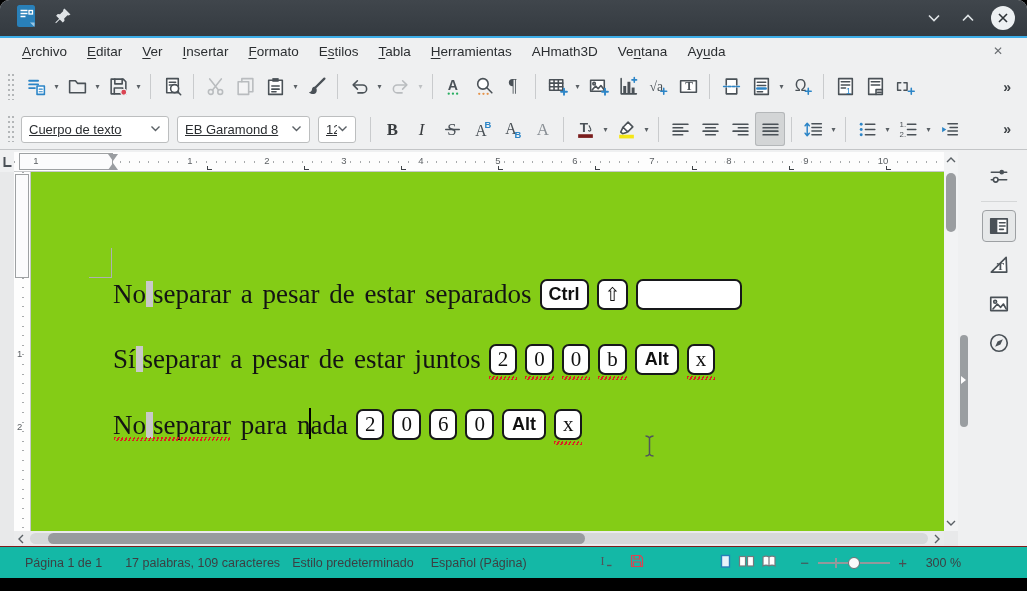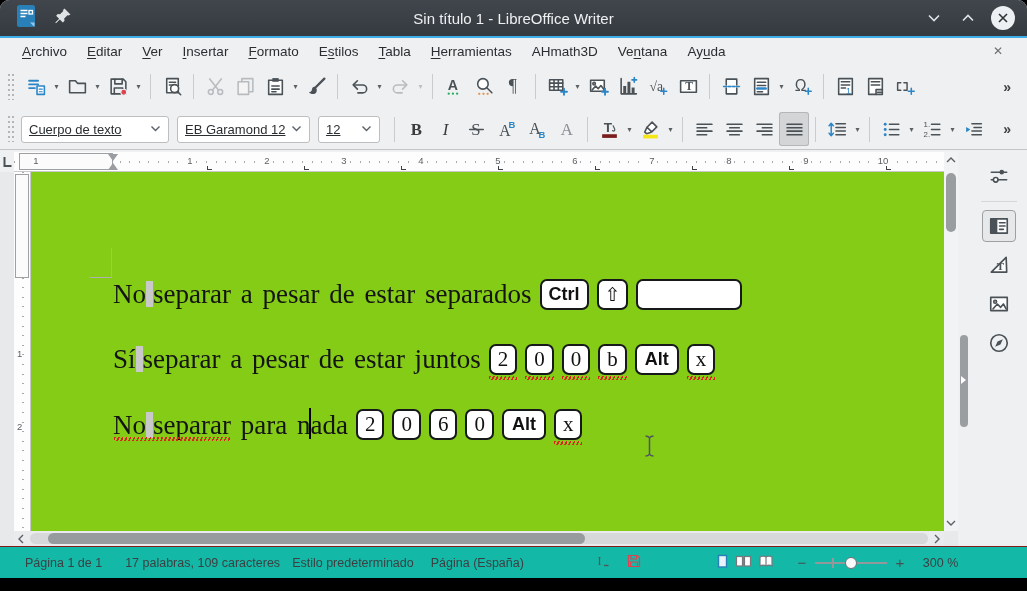--- a/index.html
+++ b/index.html
@@ -134,21 +134,20 @@
           <path d="M14 18.5h4.5V23z" fill="#9cc6e2"></path>
           <path d="M4.5 6.5h7M4.5 9.5h7M4.5 12.5h5" stroke="#fff" stroke-width="1.6"></path>
           <rect x="13" y="6.5" width="3.5" height="3.5" fill="none" stroke="#fff" stroke-width="1.3"></rect>
         </svg>
     </span>
     <span class="pin-ico">
       <svg width="18" height="18" viewBox="0 0 18 18">
           <path d="M10.5 1.5l6 6-2 1-1-.3-3.3 3.3.3 2.2-1.7 1.7-3-3L2 16.2l-.7-.7 3.8-3.8-3-3L3.8 7 6 7.3 9.3 4 9 3z" fill="#dfe3e6"></path>
         </svg>
     </span>
-    <span id="title-text">Sin título 1 - LibreOffice Writer</span>
     <span id="win-controls">
       <span class="wbtn">
         <svg width="16" height="16" viewBox="0 0 16 16">
             <path d="M3 5.5l5 5 5-5" stroke="#dfe3e6" stroke-width="1.6" fill="none"></path>
           </svg>
       </span>
       <span class="wbtn">
         <svg width="16" height="16" viewBox="0 0 16 16">
             <path d="M3 10.5l5-5 5 5" stroke="#dfe3e6" stroke-width="1.6" fill="none"></path>
           </svg>
@@ -412,26 +411,26 @@
 
   <div id="toolbar2" class="toolbar">
     <span class="grip"></span>
     <span class="combo" style="width:148px">
       <span class="combo-val">Cuerpo de texto</span>
       <svg width="11" height="8" viewBox="0 0 11 8">
           <path d="M1.5 1.5l4 4 4-4" stroke="#5a6065" fill="none" stroke-width="1.4"></path>
         </svg>
     </span>
     <span class="combo" style="width:133px">
-      <span class="combo-val">EB Garamond 12</span>
+      <span class="combo-val">EB Garamond 8</span>
       <svg width="11" height="8" viewBox="0 0 11 8">
           <path d="M1.5 1.5l4 4 4-4" stroke="#5a6065" fill="none" stroke-width="1.4"></path>
         </svg>
     </span>
-    <span class="combo" style="width:62px">
+    <span class="combo" style="width:38px">
       <span class="combo-val">12</span>
       <svg width="11" height="8" viewBox="0 0 11 8">
           <path d="M1.5 1.5l4 4 4-4" stroke="#5a6065" fill="none" stroke-width="1.4"></path>
         </svg>
     </span>
     <span class="tsep"></span>
     <span id="tb2-items" style="display:flex;align-items:center;">
         <span class="tgroup">
           <button class="tbtn">
             <svg width="21" height="21" viewBox="0 0 20 20" fill="none" stroke="#4a5157" stroke-width="1.5" stroke-linecap="round" stroke-linejoin="round">
@@ -677,21 +676,21 @@
             <path d="M13.5 6.5l-2.2 4.8L6.5 13.5l2.2-4.8z" fill="#4a5157" stroke="none"></path>
           </svg>
         </span>
       </div>
   </div>
 
   <div id="statusbar">
     <span class="sb-item" style="margin-left:25px">Página 1 de 1</span>
     <span class="sb-item" style="margin-left:23px">17 palabras, 109 caracteres</span>
     <span class="sb-item" style="margin-left:12px">Estilo predeterminado</span>
-    <span class="sb-item" style="margin-left:17px">Página (España)</span>
+    <span class="sb-item" style="margin-left:17px">Español (Página)</span>
     <span style="margin-left:72px">
       <svg width="14" height="14" viewBox="0 0 14 14">
           <text x="1.5" y="11" font-size="12" font-family="Liberation Serif, serif" fill="#50555a">I</text>
           <path d="M8 11.5h4.5" stroke="#50555a" stroke-width="1.4"></path>
         </svg>
     </span>
     <span style="margin-left:17px">
       <svg width="14" height="14" viewBox="0 0 14 14">
           <path d="M1.5 1.5h9L12.5 4v8.5h-11z" stroke="#da4453" stroke-width="1.2" fill="none"></path>
           <path d="M4 1.5v3.5h5.5V1.5M3.5 12.5V8h7v4.5" stroke="#da4453" stroke-width="1.2" fill="none"></path>

